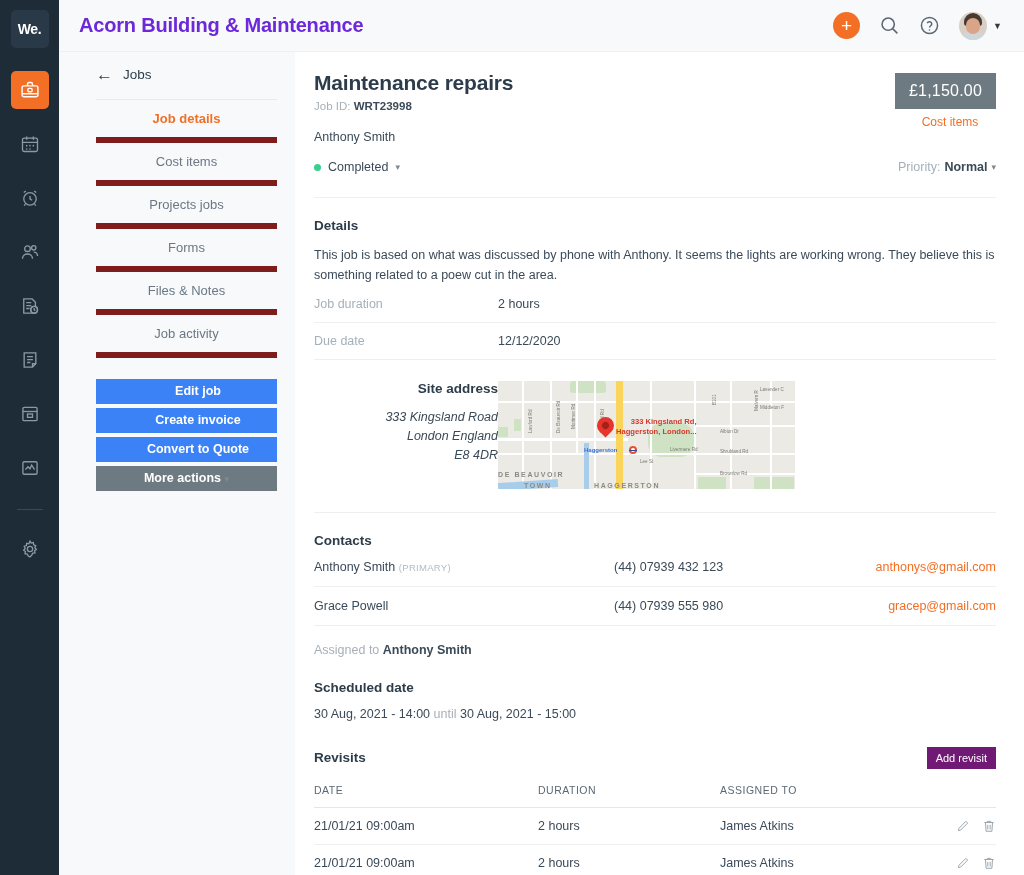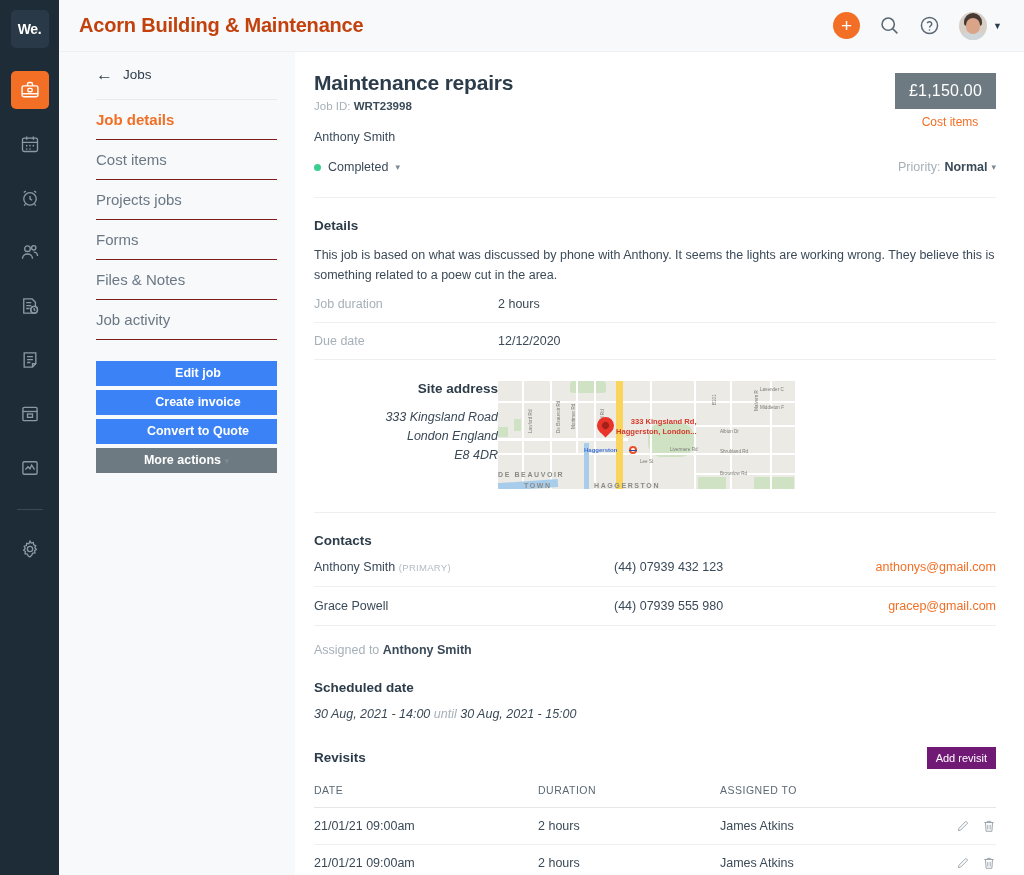--- a/index.html
+++ b/index.html
@@ -45,22 +45,23 @@
   }
   .back-row {
     display: flex; align-items: center; gap: 10px;
     padding: 66px 0 16px 19px;
     color: #2d3c4a; font-size: 13.5px;
   }
   .back-arrow { font-size: 17px; line-height: 1; color: #2d3c4a; }
   .navlist { border-top: 1px solid #e6eaee; margin-left: 19px; }
   .navlist-item {
     padding: 11px 0 11px 0;
-    font-size: 15px; color: #6b7884;
-    border-bottom: 1px solid #7f1d1d;
+    font-size: 13px; color: #6b7884;
+    border-bottom: 6px solid #7f1d1d;
+    text-align: center;
   }
   .navlist-item.active { color: #f26f25; font-weight: bold; }
   .actions { margin-left: 19px; margin-top: 21px; }
   .btn {
     display: block; width: 100%; height: 25px; line-height: 25px;
     text-align: center; color: #ffffff; font-size: 12.5px; font-weight: bold;
     border: none; margin-bottom: 4px; cursor: pointer;
     font-family: "Liberation Sans", sans-serif;
   }
   .btn-orange { background: #3b82f6; padding-left: 23px; }
@@ -68,21 +69,21 @@
 
   
   .header {
     position: absolute; left: 59px; top: 0; width: 965px; height: 52px;
     background: #f7f9fb;
     display: flex; align-items: center; justify-content: space-between;
     padding: 0 22px 0 20px;
     border-bottom: 1px solid #eef1f4;
     z-index: 5;
   }
-  .header-title { font-size: 20px; color: #c2410c; font-weight: bold; letter-spacing: -.2px; }
+  .header-title { font-size: 20px; color: #6d28d9; font-weight: bold; letter-spacing: -.2px; }
   .header-right { display: flex; align-items: center; gap: 19px; }
   .plus-btn {
     width: 27px; height: 27px; border-radius: 50%;
     background: #f26f25; color: #fff;
     display: flex; align-items: center; justify-content: center;
     font-size: 19px; line-height: 1; border: none; cursor: pointer;
   }
   .hicon { color: #5b6874; display: flex; align-items: center; }
   .avatar-wrap { display: flex; align-items: center; gap: 6px; }
   .avatar {
@@ -181,21 +182,21 @@
   }
   .contact-row .c-name { width: 300px; }
   .contact-row .c-name small { color: #b2bbc3; font-size: 9.5px; letter-spacing: .3px; }
   .contact-row .c-phone { width: 258px; }
   .contact-row .c-mail { color: #f26f25; text-align: right; flex: 1; }
   .assigned { font-size: 12.5px; color: #a6b0b9; padding: 17px 0 0 0; }
   .assigned b { color: #3b4a58; }
 
   
   .scheduled { padding-top: 23px; }
-  .sched-line { font-size: 12.5px; color: #3b4a58; margin-top: 12px; font-style: italic; }
+  .sched-line { font-size: 12.5px; color: #3b4a58; margin-top: 12px; }
   .sched-line .until { color: #a6b0b9; }
 
   
   .revisits { padding-top: 26px; }
   .rev-head { display: flex; align-items: center; justify-content: space-between; }
   .add-revisit {
     background: #701a75; color: #ffffff; border: none;
     font-size: 11px; padding: 5px 9px; cursor: pointer;
     font-family: "Liberation Sans", sans-serif;
   }

